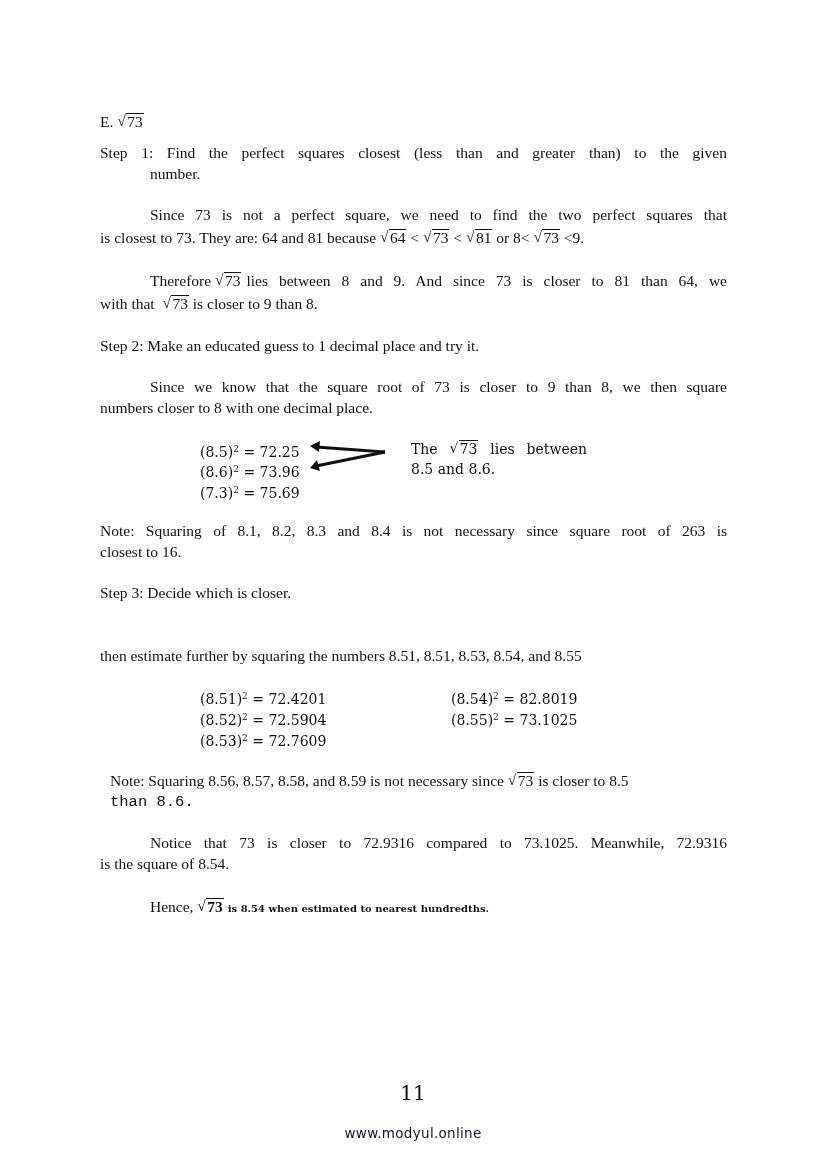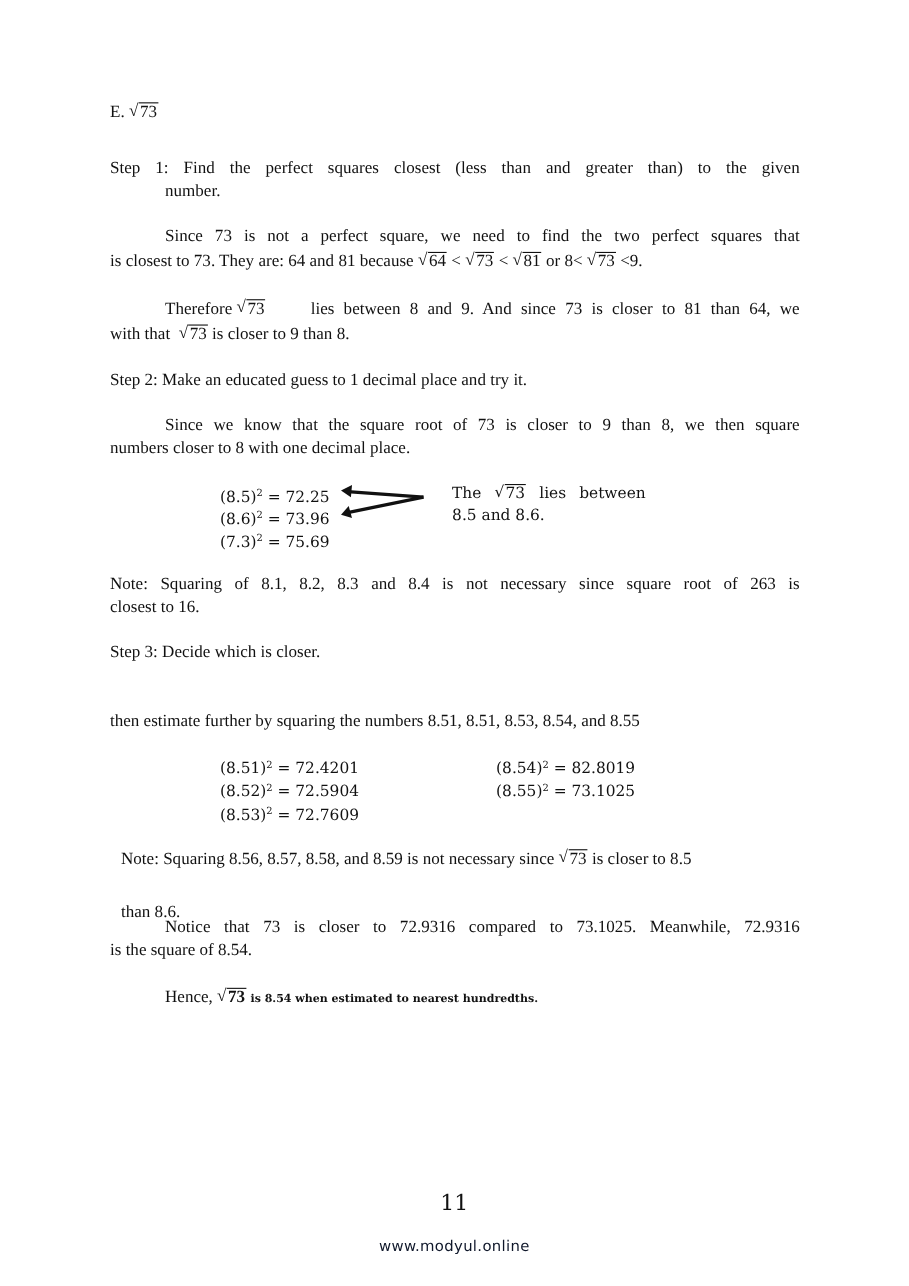--- a/index.html
+++ b/index.html
@@ -16,42 +16,42 @@
   .bold { font-weight: bold; }
   .pagenum { position: absolute; left: 0; width: 826px; text-align: center; top: 1081px; font-family: "DejaVu Serif", serif; font-size: 20px; }
   .watermark { position: absolute; left: 0; width: 826px; text-align: center; top: 1125px; font-family: "DejaVu Sans", sans-serif; font-size: 13.5px; color: #0f172a; letter-spacing: 0.3px; }
   svg.arrows { position: absolute; left: 300px; top: 438px; }
 </style>
 </head>
 <body>
 
 <div class="page">
 
-  <div class="line serif" style="left:100px; top:92px;">
+  <div class="line serif" style="left:100px; top:112px;">
     <span>E.</span>
     <span class="rad"><span>73</span></span>
   </div>
 
   <div class="just serif" style="left:100px; top:143px; width:627px;">Step 1: Find the perfect squares closest (less than and greater than) to the given</div>
   <div class="line serif" style="left:150px; top:164px;">number.</div>
 
   <div class="just serif" style="left:150px; top:205px; width:577px;">Since 73 is not a perfect square, we need to find the two perfect squares that</div>
   <div class="line serif" style="left:100px; top:228px;">
     <span>is closest to 73. They are: 64 and 81 because</span>
     <span class="rad"><span>64</span></span>
     <span>&lt;</span>
     <span class="rad"><span>73</span></span>
     <span>&lt;</span>
     <span class="rad"><span>81</span></span>
     <span>or 8&lt;</span>
     <span class="rad"><span>73</span></span>
     <span>&lt;9.</span>
   </div>
 
-  <div class="line serif" style="left:150px; top:271px; width:577px; display:flex; justify-content:space-between;gap:36px;">
+  <div class="line serif" style="left:150px; top:271px; width:577px; display:flex; justify-content:space-between;">
     <span><span>Therefore</span> <span class="rad"><span>73</span></span></span>
     <span style="flex:1; margin-left:5px; text-align:justify; text-align-last:justify;">lies between 8 and 9. And since 73 is closer to 81 than 64, we</span>
   </div>
   <div class="line serif" style="left:100px; top:294px;">
     <span>with that</span>&nbsp;
     <span class="rad"><span>73</span></span>
     <span>is closer to 9 than 8.</span>
   </div>
 
   <div class="line serif" style="left:100px; top:336px;">Step 2: Make an educated guess to 1 decimal place and try it.</div>
@@ -88,21 +88,21 @@
   <div class="line dserif" style="left:200px; top:728px;"><span>(8.53)</span><sup>2</sup> <span>= 72.7609</span></div>
 
   <div class="line dserif" style="left:451px; top:686px;"><span>(8.54)</span><sup>2</sup> <span>= 82.8019</span></div>
   <div class="line dserif" style="left:451px; top:707px;"><span>(8.55)</span><sup>2</sup> <span>= 73.1025</span></div>
 
   <div class="line serif" style="left:110px; top:771px;">
     <span>Note: Squaring 8.56, 8.57, 8.58, and 8.59 is not necessary since</span>
     <span class="rad"><span>73</span></span>
     <span>is closer to 8.5</span>
   </div>
-  <div class="line serif" style="left:110px; top:820px;">than 8.6.</div>
+  <div class="line serif" style="left:110px; top:792px;font-family:Liberation Mono, monospace;">than 8.6.</div>
 
   <div class="just serif" style="left:150px; top:833px; width:577px;">Notice that 73 is closer to 72.9316 compared to 73.1025. Meanwhile, 72.9316</div>
   <div class="line serif" style="left:100px; top:854px;">is the square of 8.54.</div>
 
   <div class="line serif" style="left:150px; top:897px;">
     <span>Hence,</span>
     <span class="rad"><span class="bold">73</span></span>
     <span class="bold" style="font-family:'DejaVu Serif', serif; font-size:10px;">is 8.54 when estimated to nearest hundredths.</span>
   </div>
 

